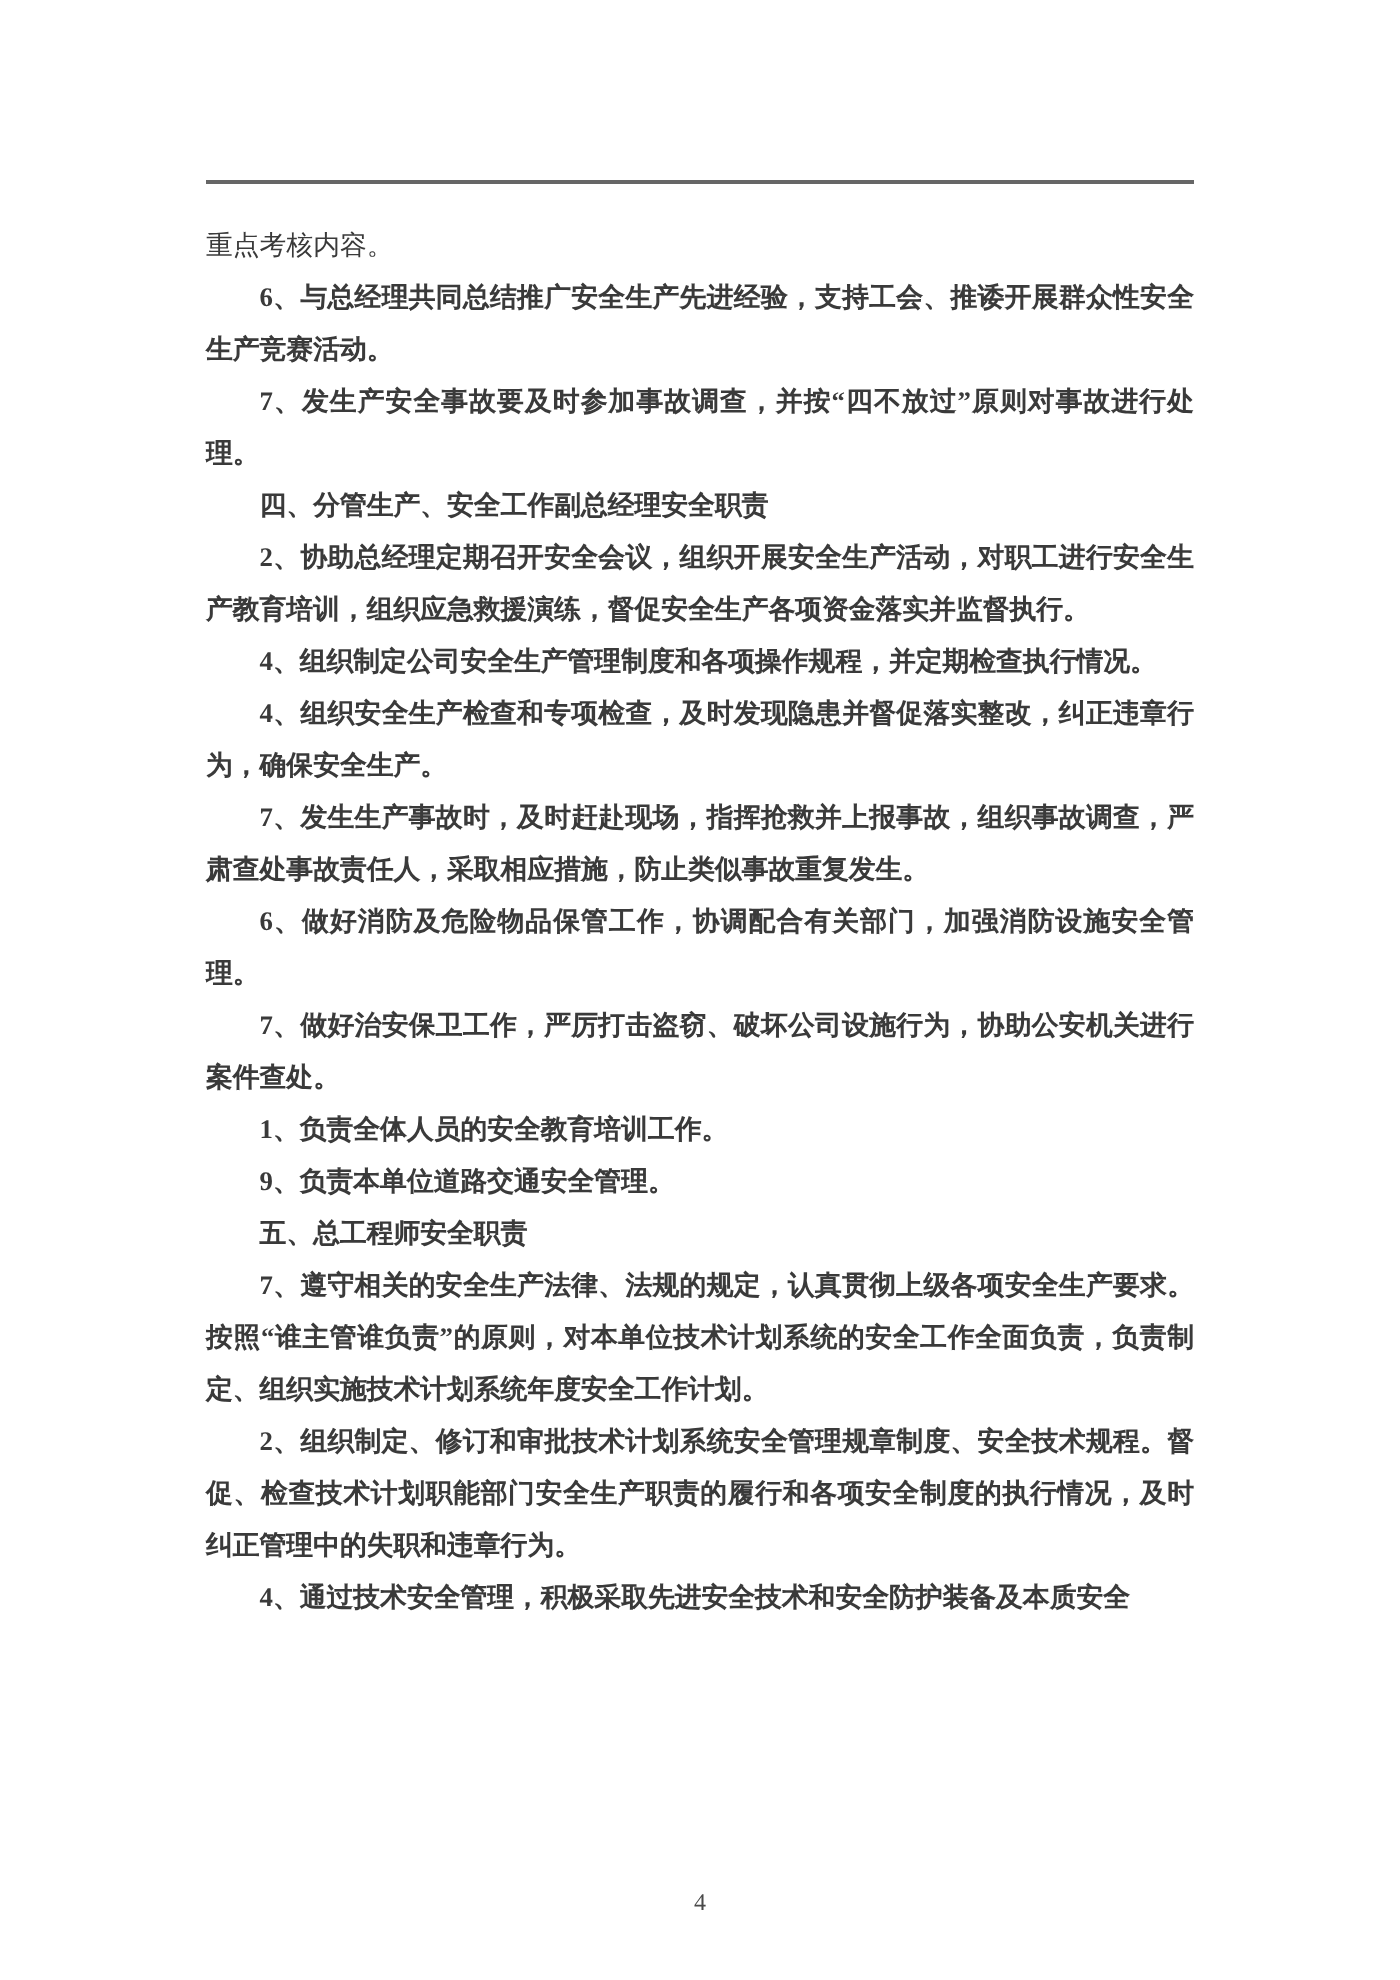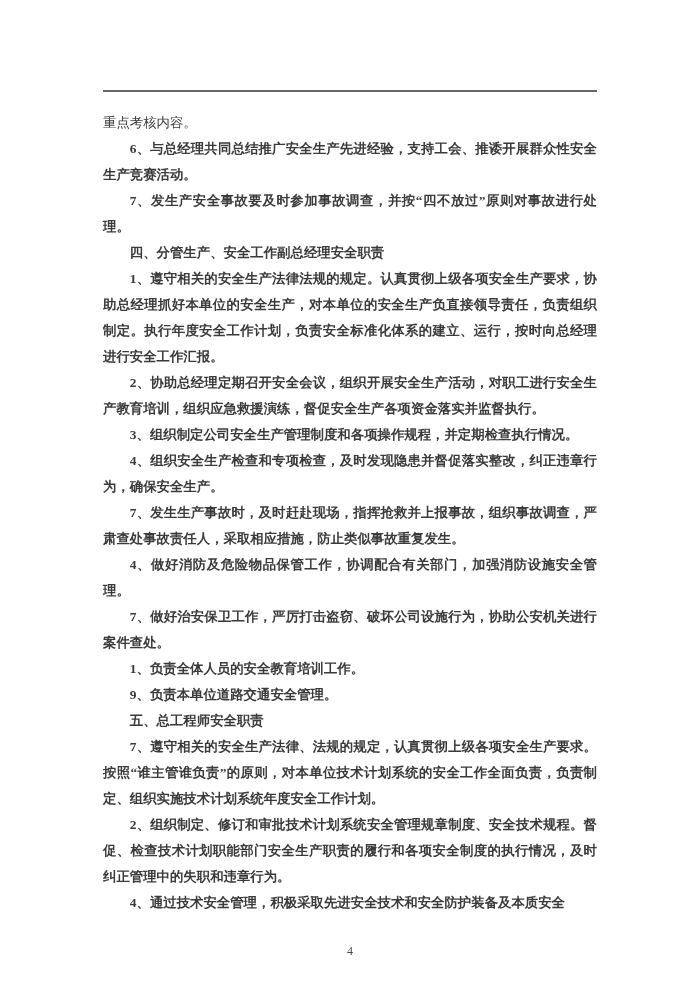--- a/index.html
+++ b/index.html
@@ -59,26 +59,25 @@
 
 <div class="page">
 
   <div class="header-rule"></div>
 
   <div class="body-text">
     <p>重点考核内容。</p>
     <p class="indent">6、与总经理共同总结推广安全生产先进经验，支持工会、推诿开展群众性安全生产竞赛活动。</p>
     <p class="indent">7、发生产安全事故要及时参加事故调查，并按“四不放过”原则对事故进行处理。</p>
     <p class="indent">四、分管生产、安全工作副总经理安全职责</p>
-    <p class="indent">1、遵守相关的安全生产法律法规的规定。认真贯彻上级各项安全生产要求，协助总经理抓好本单位的安全生产，对本单位的安全生产负直接领导责任，负责组织制定。执行年度安全工作计划，负责安全标准化体系的建立、运行，按时向总经理进行安全工作汇报。</p>
     <p class="indent">2、协助总经理定期召开安全会议，组织开展安全生产活动，对职工进行安全生产教育培训，组织应急救援演练，督促安全生产各项资金落实并监督执行。</p>
-    <p class="indent">3、组织制定公司安全生产管理制度和各项操作规程，并定期检查执行情况。</p>
+    <p class="indent">4、组织制定公司安全生产管理制度和各项操作规程，并定期检查执行情况。</p>
     <p class="indent">4、组织安全生产检查和专项检查，及时发现隐患并督促落实整改，纠正违章行为，确保安全生产。</p>
     <p class="indent">7、发生生产事故时，及时赶赴现场，指挥抢救并上报事故，组织事故调查，严肃查处事故责任人，采取相应措施，防止类似事故重复发生。</p>
-    <p class="indent">4、做好消防及危险物品保管工作，协调配合有关部门，加强消防设施安全管理。</p>
+    <p class="indent">6、做好消防及危险物品保管工作，协调配合有关部门，加强消防设施安全管理。</p>
     <p class="indent">7、做好治安保卫工作，严厉打击盗窃、破坏公司设施行为，协助公安机关进行案件查处。</p>
     <p class="indent">1、负责全体人员的安全教育培训工作。</p>
     <p class="indent">9、负责本单位道路交通安全管理。</p>
     <p class="indent">五、总工程师安全职责</p>
     <p class="indent">7、遵守相关的安全生产法律、法规的规定，认真贯彻上级各项安全生产要求。按照“谁主管谁负责”的原则，对本单位技术计划系统的安全工作全面负责，负责制定、组织实施技术计划系统年度安全工作计划。</p>
     <p class="indent">2、组织制定、修订和审批技术计划系统安全管理规章制度、安全技术规程。督促、检查技术计划职能部门安全生产职责的履行和各项安全制度的执行情况，及时纠正管理中的失职和违章行为。</p>
     <p class="indent">4、通过技术安全管理，积极采取先进安全技术和安全防护装备及本质安全</p>
   </div>
 
   <div class="page-number">4</div>

